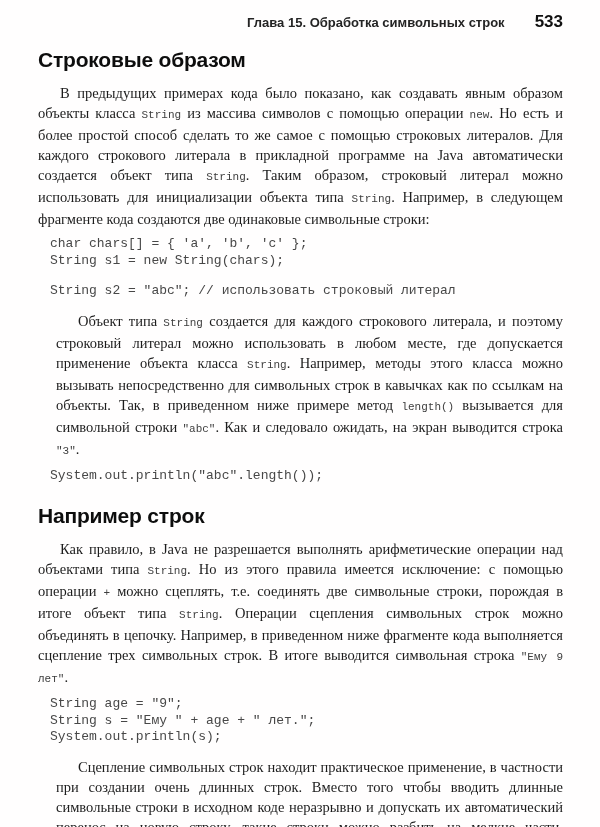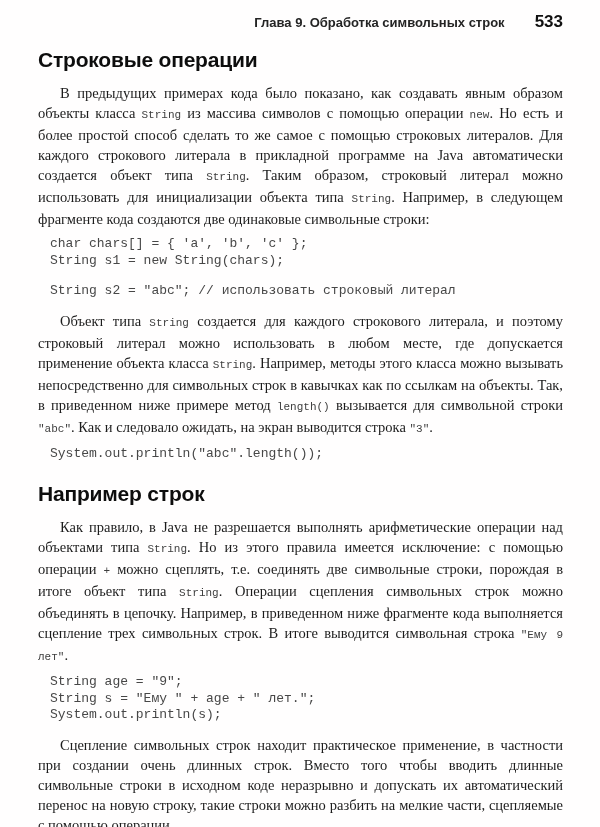--- a/index.html
+++ b/index.html
@@ -58,38 +58,38 @@
 
   .code-block {
     margin: 7px 12px 0;
     font-family: "Liberation Mono", "DejaVu Sans Mono", monospace;
     font-size: 13px;
     line-height: 16.5px;
     color: #474747;
     white-space: pre;
   }
   .code-block + .code-block { margin-top: 14px; }
-  .code-block + .body-p { margin-top: 11px; }
+  .code-block + .body-p { margin-top: 11px; margin-left: 18px; }
 
   .inline-code {
     font-family: "Liberation Mono", "DejaVu Sans Mono", monospace;
     font-size: 11px;
     color: #3d3d3d;
   }
 </style>
 </head>
 <body>
 
 <div class="page">
   <div class="page-header">
-    <span class="chapter-title">Глава 9. Обработка символьных строк</span>
+    <span class="chapter-title">Глава 15. Обработка символьных строк</span>
     <span class="page-number">533</span>
   </div>
   <div class="page-body" id="content">
-      <h2 class="section-heading">Строковые операции</h2>
+      <h2 class="section-heading">Строковые образом</h2>
       <p class="body-p"><span>В предыдущих примерах кода было показано, как создавать явным образом объекты класса </span><span class="inline-code">String</span><span> из массива символов с помощью операции </span><span class="inline-code">new</span><span>. Но есть и более простой способ сделать то же самое с помощью строковых литералов. Для каждого строкового литерала в прикладной программе на Java автоматически создается объект типа </span><span class="inline-code">String</span><span>. Таким образом, строковый литерал можно использовать для инициализации объекта типа </span><span class="inline-code">String</span><span>. Например, в следующем фрагменте кода создаются две одинаковые символьные строки:</span></p>
       <pre class="code-block">char chars[] = { 'a', 'b', 'c' };
 String s1 = new String(chars);</pre>
       <pre class="code-block">String s2 = "abc"; // использовать строковый литерал</pre>
       <p class="body-p"><span>Объект типа </span><span class="inline-code">String</span><span> создается для каждого строкового литерала, и поэтому строковый литерал можно использовать в любом месте, где допускается применение объекта класса </span><span class="inline-code">String</span><span>. Например, методы этого класса можно вызывать непосредственно для символьных строк в кавычках как по ссылкам на объекты. Так, в приведенном ниже примере метод </span><span class="inline-code">length()</span><span> вызывается для символьной строки </span><span class="inline-code">"abc"</span><span>. Как и следовало ожидать, на экран выводится строка </span><span class="inline-code">"3"</span><span>.</span></p>
       <pre class="code-block">System.out.println("abc".length());</pre>
       <h2 class="section-heading">Например строк</h2>
       <p class="body-p"><span>Как правило, в Java не разрешается выполнять арифметические операции над объектами типа </span><span class="inline-code">String</span><span>. Но из этого правила имеется исключение: с помощью операции </span><span class="inline-code">+</span><span> можно сцеплять, т.е. соединять две символьные строки, порождая в итоге объект типа </span><span class="inline-code">String</span><span>. Операции сцепления символьных строк можно объединять в цепочку. Например, в приведенном ниже фрагменте кода выполняется сцепление трех символьных строк. В итоге выводится символьная строка </span><span class="inline-code">"Ему 9 лет"</span><span>.</span></p>
       <pre class="code-block">String age = "9";
 String s = "Ему " + age + " лет.";

